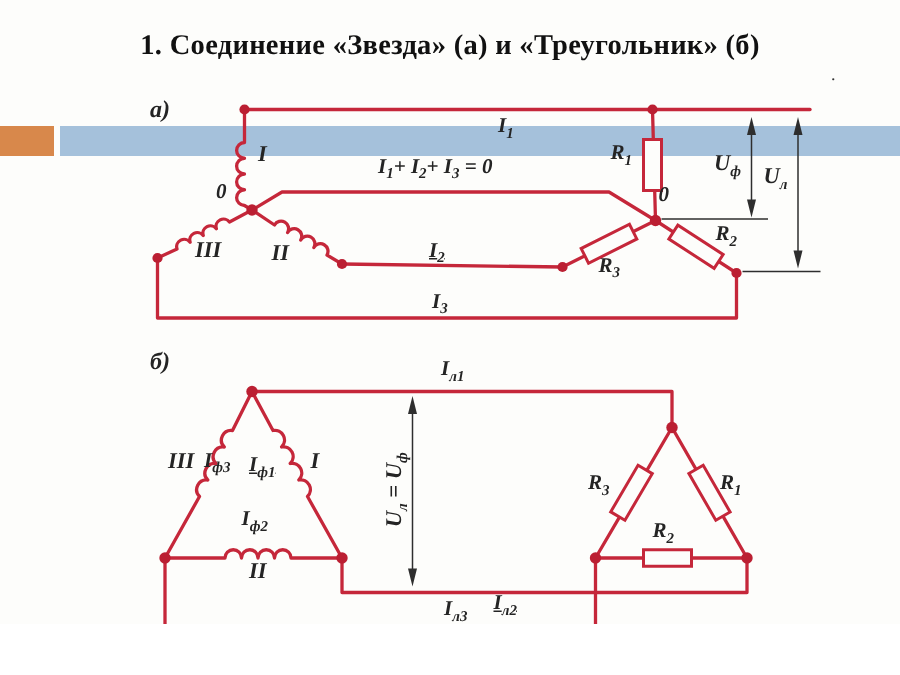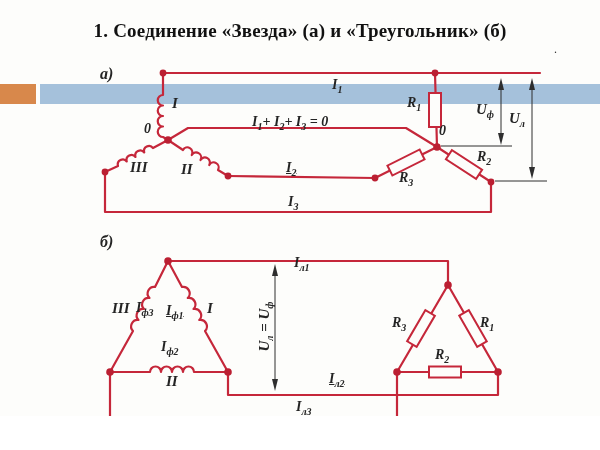--- a/index.html
+++ b/index.html
@@ -128,39 +128,39 @@
       <polygon points="275,264 272,276 278,276" fill="#2e2e2e"></polygon>
       <polygon points="275,391 272,379 278,379" fill="#2e2e2e"></polygon>
     </g>
   </svg>
 
   <span class="lbl cap" style="left:100px;top:66px;">а)</span>
   <span class="lbl" style="left:172px;top:96px;">I</span>
   <span class="lbl small" style="left:144px;top:122px;">0</span>
   <span class="lbl small" style="left:439px;top:124px;">0</span>
   <span class="lbl small" style="left:304px;top:78px;margin-left:28px;"><span>I</span><sub>1</sub></span>
-  <span class="lbl small" style="left:252px;top:115px;"><span>I</span><sub>1</sub><span>+ I</span><sub>2</sub><span>+ I</span><sub>3</sub><span> = 0</span></span>
+  <span class="lbl small" style="left:252px;top:105px;"><span>I</span><sub>1</sub><span>+ I</span><sub>2</sub><span>+ I</span><sub>3</sub><span> = 0</span></span>
   <span class="lbl" style="left:130px;top:160px;">III</span>
   <span class="lbl" style="left:181px;top:162px;">II</span>
   <span class="lbl small" style="left:286px;top:161px;text-decoration:underline;"><span>I</span><sub>2</sub></span>
   <span class="lbl small" style="left:288px;top:195px;font-style:italic;"><span>I</span><sub>3</sub></span>
   <span class="lbl small" style="left:407px;top:96px;"><span>R</span><sub>1</sub></span>
   <span class="lbl small" style="left:399px;top:171px;"><span>R</span><sub>3</sub></span>
   <span class="lbl small" style="left:477px;top:150px;"><span>R</span><sub>2</sub></span>
   <span class="lbl" style="left:476px;top:102px;font-style:italic;"><span>U</span><sub>ф</sub></span>
   <span class="lbl" style="left:509px;top:111px;"><span>U</span><sub>л</sub></span>
 
   <span class="lbl cap" style="left:100px;top:234px;">б)</span>
   <span class="lbl" style="left:112px;top:301px;">III</span>
   <span class="lbl" style="left:207px;top:301px;">I</span>
   <span class="lbl" style="left:166px;top:374px;">II</span>
   <span class="lbl small" style="left:166px;top:304px;text-decoration:underline;"><span>I</span><sub>ф1</sub></span>
   <span class="lbl small" style="left:136px;top:301px;"><span>I</span><sub>ф3</sub></span>
   <span class="lbl small" style="left:161px;top:340px;"><span>I</span><sub>ф2</sub></span>
-  <span class="lbl small" style="left:294px;top:240px;margin-top:16px;"><span>I</span><sub>л1</sub></span>
-  <span class="lbl small" style="left:329px;top:372px;text-decoration:underline;"><span>I</span><sub>л2</sub></span>
+  <span class="lbl small" style="left:294px;top:240px;"><span>I</span><sub>л1</sub></span>
+  <span class="lbl small" style="left:329px;top:396px;text-decoration:underline;"><span>I</span><sub>л2</sub></span>
   <span class="lbl small" style="left:296px;top:400px;"><span>I</span><sub>л3</sub></span>
   <span class="lbl small" style="left:392px;top:316px;"><span>R</span><sub>3</sub></span>
   <span class="lbl small" style="left:480px;top:316px;"><span>R</span><sub>1</sub></span>
   <span class="lbl small" style="left:435px;top:348px;"><span>R</span><sub>2</sub></span>
   <span class="lbl vlbl"><span>U</span><sub>л</sub><span> = </span><span>U</span><sub>ф</sub></span>
 
 </div>
 
 </body></html>

